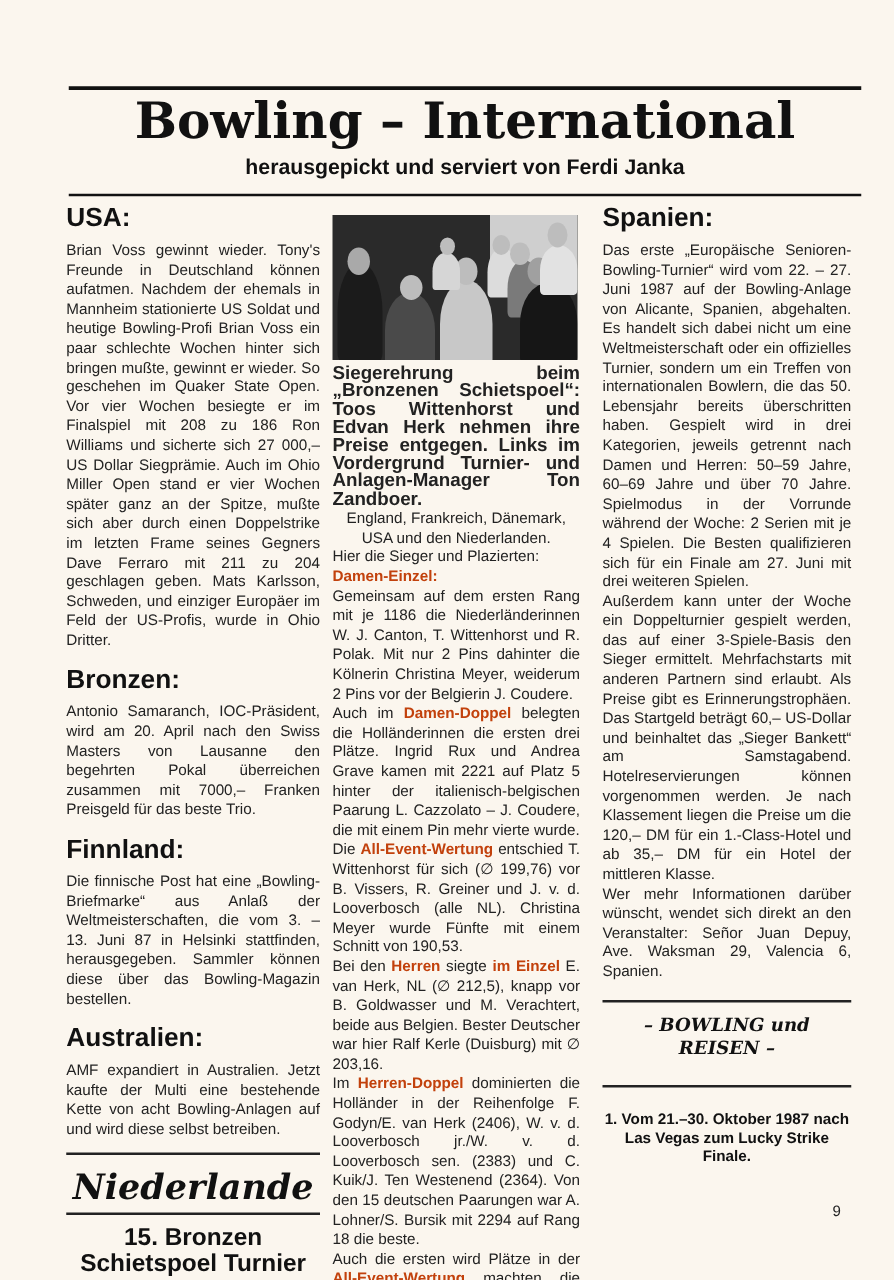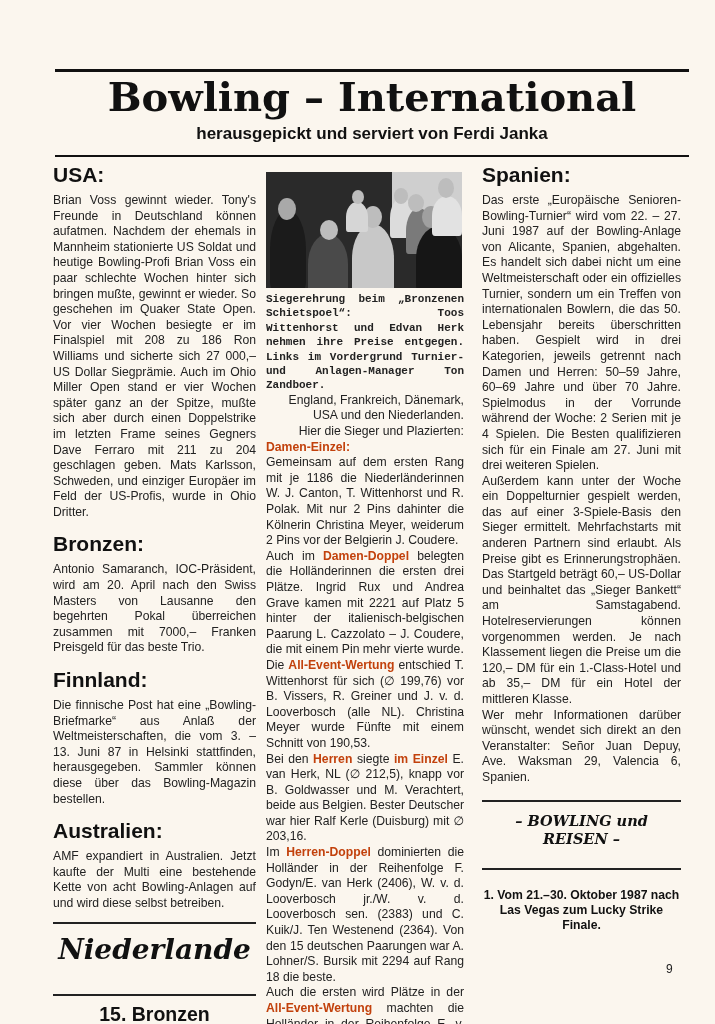--- a/index.html
+++ b/index.html
@@ -32,25 +32,25 @@
     margin: 0 0 6px 0; font-size: 21px; line-height: 24px; font-weight: bold; color: #111;
   }
   .gap { height: 12px; }
   .photo {
     width: 196px; height: 116px; background: #2a2a2a; position: relative; overflow: hidden;
     margin-bottom: 4px;
   }
   .photo .wall { position: absolute; right: 0; top: 0; width: 70px; height: 60px; background: #cfcfcf; }
   .photo .person { position: absolute; border-radius: 50% 50% 10% 10%; }
   .photo .head { position: absolute; border-radius: 50%; background: #bdbdbd; }
-  .caption { font-weight: bold; font-size: 11px; line-height: 14.4px; text-align: justify; margin-bottom: 8px; font-family: Liberation Mono, monospace; }
+  .caption { font-weight: bold; font-size: 15px; line-height: 14.4px; text-align: justify; margin-bottom: 8px; }
   .niederlande-title {
     font-family: "DejaVu Serif", "Liberation Serif", serif;
     font-style: italic; font-weight: bold; font-size: 28px; line-height: 32px;
-    text-align: center; color: #111; margin: 10px 0 28px 0;
+    text-align: center; color: #111; margin: 10px 0 4px 0;
   }
   .ndl-head { text-align: center; font-weight: bold; font-size: 19.5px; line-height: 21px; color: #111; margin: 8px 0 5px 0; }
   .inline-rule { height: 2px; background: #222; margin: 0; }
   .travel-title {
     font-family: "DejaVu Serif", "Liberation Serif", serif; font-style: italic; font-weight: bold;
     font-size: 14.5px; line-height: 18px; text-align: center; margin: 10px 0 20px 0; color: #111;
   }
   .trip-head { font-weight: bold; font-size: 12.2px; line-height: 15px; text-align: center; margin: 8px 0 5px 0; color: #111; }
   .page-number { position: absolute; left: 666px; top: 962px; font-size: 12px; color: #222; }
   b { color: #c2410c; }
@@ -111,22 +111,22 @@
       <div class="person" style="left:124px; top:26px; width:24px; height:40px; background:#dcdcdc;"></div>
       <div class="head" style="left:128px; top:16px; width:14px; height:16px;"></div>
       <div class="person" style="left:140px; top:36px; width:26px; height:46px; background:#7a7a7a;"></div>
       <div class="head" style="left:142px; top:22px; width:16px; height:18px;"></div>
       <div class="person" style="left:150px; top:54px; width:46px; height:66px; background:#161616;"></div>
       <div class="head" style="left:156px; top:34px; width:18px; height:22px; background:#a0a0a0;"></div>
       <div class="person" style="left:166px; top:24px; width:30px; height:40px; background:#e2e2e2;"></div>
       <div class="head" style="left:172px; top:6px; width:16px; height:20px;"></div>
     </div>
     <p class="caption">Siegerehrung beim „Bronzenen Schietspoel“: Toos Wittenhorst und Edvan Herk nehmen ihre Preise entgegen. Links im Vordergrund Turnier- und Anlagen-Manager Ton Zandboer.</p>
-    <p style="text-align:right">England, Frankreich, Dänemark, USA und den Niederlanden.</p>
-    <p style="text-align:right">Hier die Sieger und Plazierten:</p>
+    <p style="text-align:center">England, Frankreich, Dänemark, USA und den Niederlanden.</p>
+    <p style="text-align:left">Hier die Sieger und Plazierten:</p>
     <p><b>Damen-Einzel:</b></p>
     <p>Gemeinsam auf dem ersten Rang mit je 1186 die Niederländerinnen W. J. Canton, T. Wittenhorst und R. Polak. Mit nur 2 Pins dahinter die Kölnerin Christina Meyer, weiderum 2 Pins vor der Belgierin J. Coudere.</p>
     <p><span>Auch im </span><b>Damen-Doppel</b><span> belegten die Holländerinnen die ersten drei Plätze. Ingrid Rux und Andrea Grave kamen mit 2221 auf Platz 5 hinter der italienisch-belgischen Paarung L. Cazzolato – J. Coudere, die mit einem Pin mehr vierte wurde.</span></p>
     <p><span>Die </span><b>All-Event-Wertung</b><span> entschied T. Wittenhorst für sich (∅ 199,76) vor B. Vissers, R. Greiner und J. v. d. Looverbosch (alle NL). Christina Meyer wurde Fünfte mit einem Schnitt von 190,53.</span></p>
     <p><span>Bei den </span><b>Herren</b><span> siegte </span><b>im Einzel</b><span> E. van Herk, NL (∅ 212,5), knapp vor B. Goldwasser und M. Verachtert, beide aus Belgien. Bester Deutscher war hier Ralf Kerle (Duisburg) mit ∅ 203,16.</span></p>
     <p><span>Im </span><b>Herren-Doppel</b><span> dominierten die Holländer in der Reihenfolge F. Godyn/E. van Herk (2406), W. v. d. Looverbosch jr./W. v. d. Looverbosch sen. (2383) und C. Kuik/J. Ten Westenend (2364). Von den 15 deutschen Paarungen war A. Lohner/S. Bursik mit 2294 auf Rang 18 die beste.</span></p>
     <p><span>Auch die ersten wird Plätze in der </span><b>All-Event-Wertung</b><span> machten die Holländer in der Reihenfolge E. v. Herk (∅ 206,53), A. v. Vreeswijk (∅ 201,3) und R. Lowery (∅ 198,23) unter sich aus. Mit nur 2 Pins Rückstand (∅ 198,07) folgte der Duisburger Ralf Kerle auf Rang 4.</span></p>
   </div>
 
   <div class="col col3">

